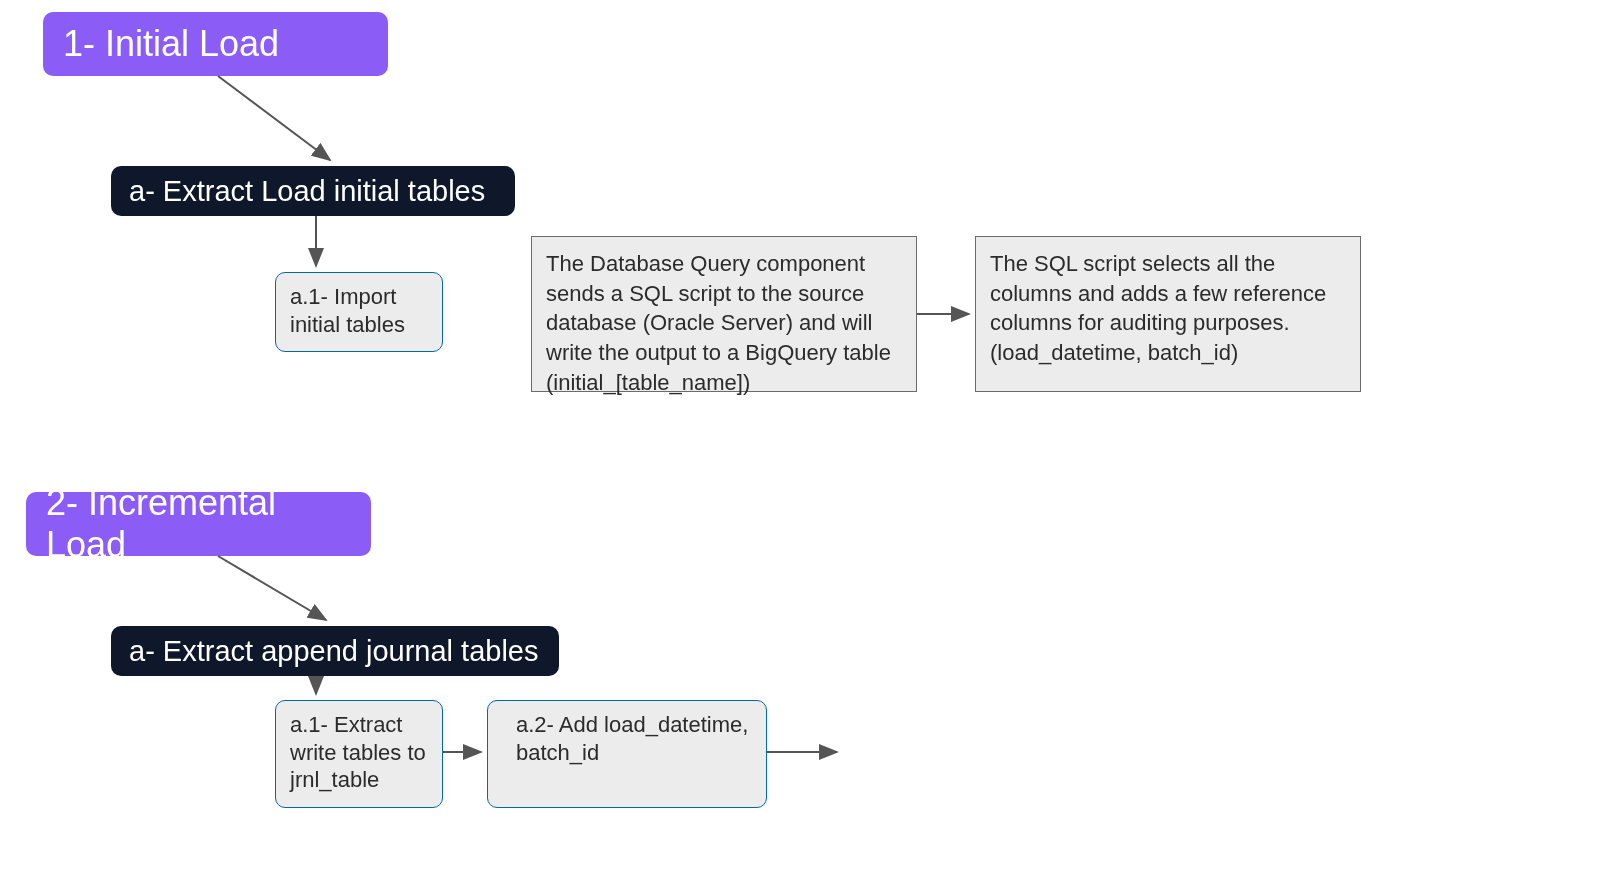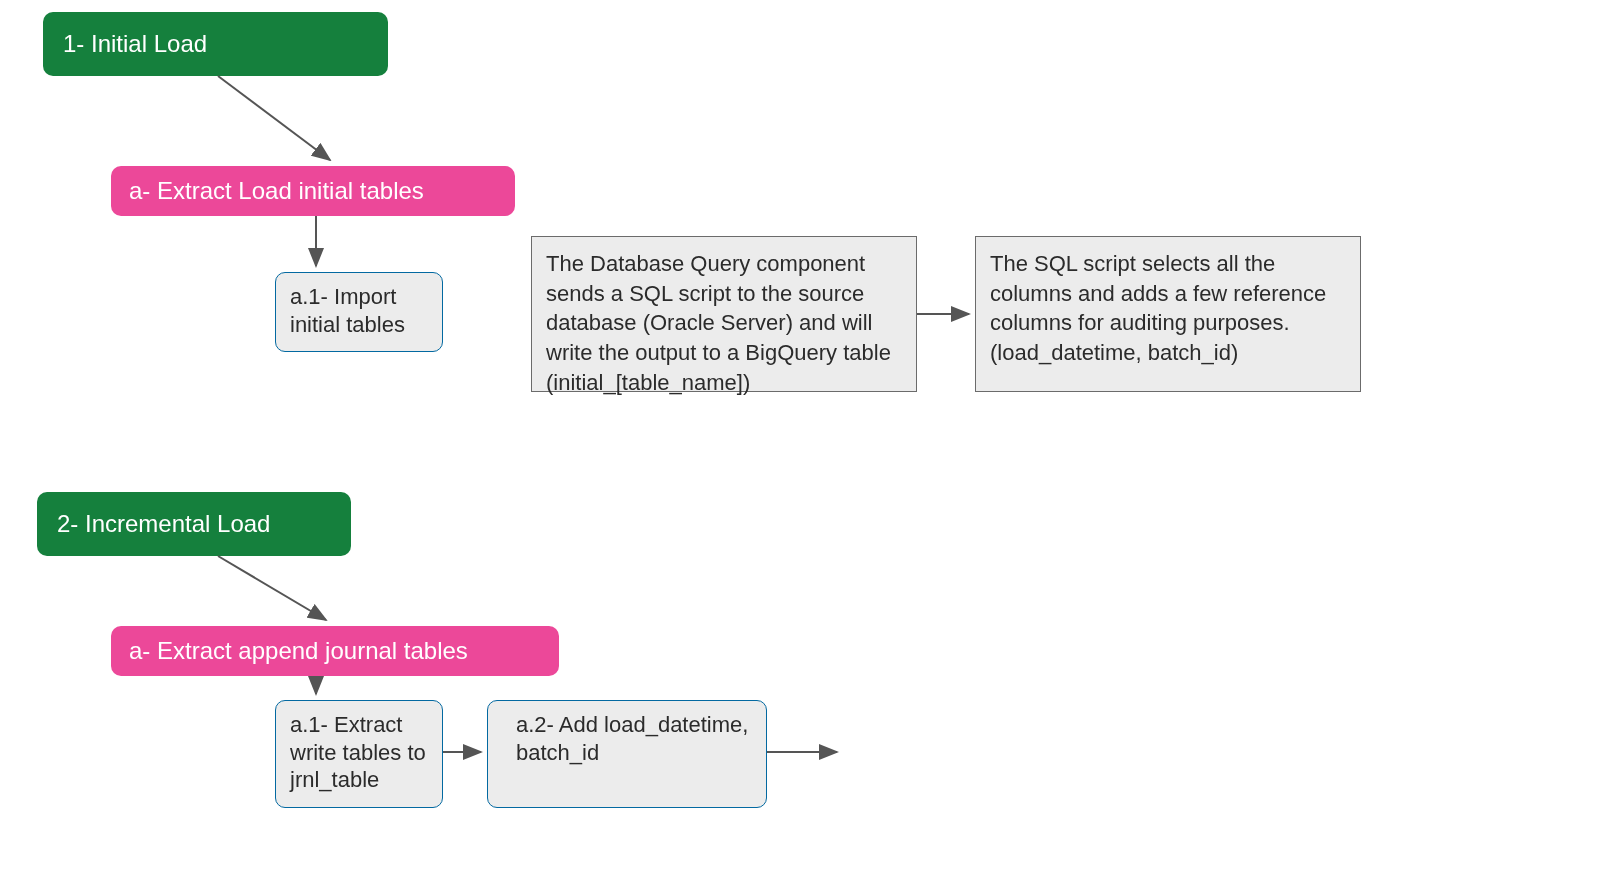--- a/index.html
+++ b/index.html
@@ -1,40 +1,40 @@
 <!DOCTYPE html>
 <html><head>
   <meta charset="utf-8">
   <style>
     * { box-sizing: border-box; margin: 0; padding: 0; }
     html, body { width: 1600px; height: 888px; background: #fff; font-family: Arial, Helvetica, sans-serif; }
     .canvas { position: relative; width: 1600px; height: 888px; }
     .node { position: absolute; display: flex; align-items: center; }
-    .orange { background: #15803d; color: #fff; border-radius: 10px; font-size: 24px; padding: 14px 20px; }
-    .purple { background: #ec4899; color: #fff; border-radius: 10px; font-size: 24px; padding: 10px 18px; }
+    .orange { background: #8b5cf6; color: #fff; border-radius: 10px; font-size: 36px; padding: 14px 20px; }
+    .purple { background: #0f172a; color: #fff; border-radius: 10px; font-size: 29px; padding: 10px 18px; }
     .gray { background: #ececec; color: #2b2b2b; border: 1px solid #0369a1; border-radius: 10px; font-size: 22px; padding: 10px 14px; line-height: 1.25; }
     .gray-sq { background: #ececec; color: #2b2b2b; border: 1px solid #6b6b6b; font-size: 22px; padding: 12px 14px; line-height: 1.35; }
     svg.arrows { position: absolute; left: 0; top: 0; width: 1600px; height: 888px; pointer-events: none; }
   </style>
 </head>
 <body>
 
 <div class="canvas">
 
   <div class="node orange" style="left:43px; top:12px; width:345px; height:64px;">1- Initial Load</div>
 
   <div class="node purple" style="left:111px; top:166px; width:404px; height:50px;">a- Extract Load initial tables</div>
 
   <div class="node gray" style="left:275px; top:272px; width:168px; height:80px; align-items:flex-start;">a.1- Import initial tables</div>
 
   <div class="node gray-sq" style="left:531px; top:236px; width:386px; height:156px; align-items:flex-start;">The Database Query component sends a SQL script to the source database (Oracle Server) and will write the output to a BigQuery table (initial_[table_name])</div>
 
   <div class="node gray-sq" style="left:975px; top:236px; width:386px; height:156px; align-items:flex-start;">The SQL script selects all the columns and adds a few reference columns for auditing purposes. (load_datetime, batch_id)</div>
 
-  <div class="node orange" style="left:37px; top:492px; width:314px; height:64px;">2- Incremental Load</div>
+  <div class="node orange" style="left:26px; top:492px; width:345px; height:64px;">2- Incremental Load</div>
 
   <div class="node purple" style="left:111px; top:626px; width:448px; height:50px;">a- Extract append journal tables</div>
 
   <div class="node gray" style="left:275px; top:700px; width:168px; height:108px; align-items:flex-start;">a.1- Extract write tables to jrnl_table</div>
 
   <div class="node gray" style="left:487px; top:700px; width:280px; height:108px; align-items:flex-start;padding-left:28px;">a.2- Add load_datetime, batch_id</div>
 
 
   <svg class="arrows">
     <defs>

